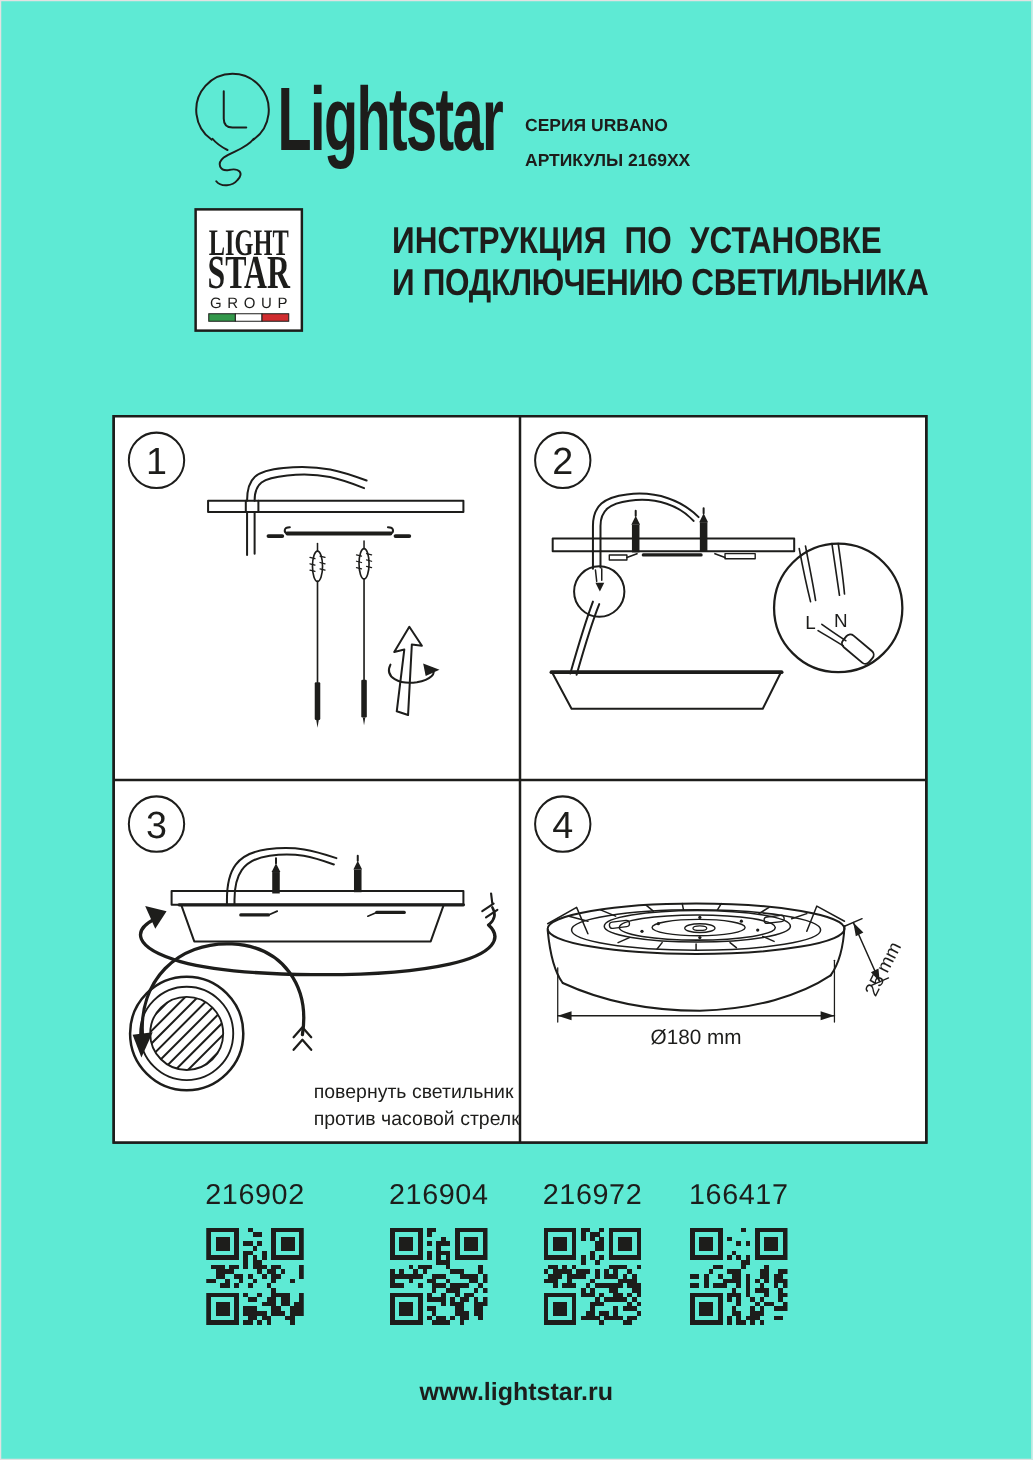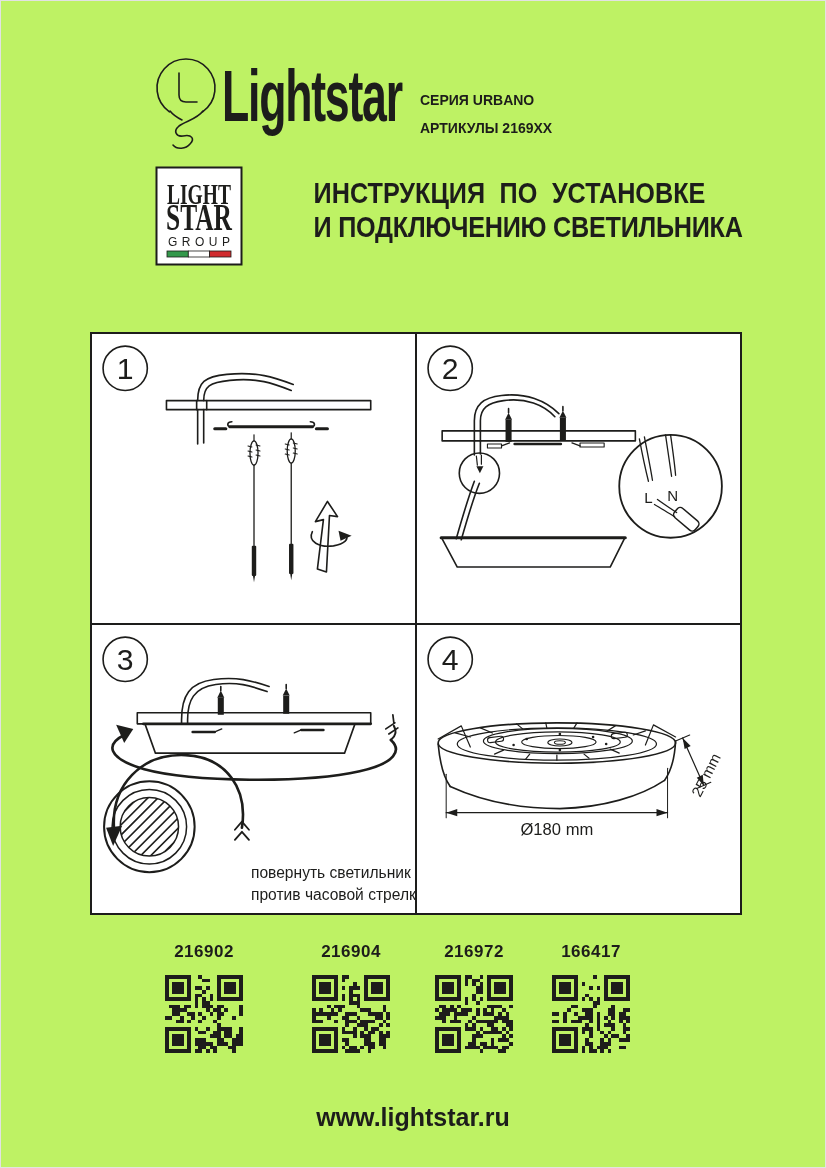--- a/index.html
+++ b/index.html
@@ -1,16 +1,16 @@
 <!DOCTYPE html>
 <html><head>
 <meta charset="utf-8">
 <style>
   html,body{margin:0;padding:0;background:#ffffff;}
-  .page{position:relative;width:826px;height:1168px;background:#bef264;overflow:hidden;
+  .page{position:relative;width:826px;height:1168px;background:#5eead4;overflow:hidden;
         font-family:"Liberation Sans",sans-serif;color:#1d1d1b;box-shadow:inset 0 0 0 1px #e2e2e2;}
   
   .bulb-logo{position:absolute;left:150px;top:54px;}
   .wordmark{position:absolute;left:222px;top:60px;font-size:72px;font-weight:700;
             letter-spacing:-2px;line-height:1;transform:scaleX(0.62);transform-origin:left top;white-space:nowrap;}
   .series{position:absolute;left:420px;top:86px;font-size:14px;font-weight:700;line-height:28px;white-space:nowrap;}
   .group-logo{position:absolute;left:155px;top:166px;}
   .title{position:absolute;left:280px;top:176px;width:420px;text-align:center;font-size:30px;font-weight:700;
          line-height:34px;transform:scaleX(0.84);transform-origin:center top;white-space:nowrap;}
   .title .t1{word-spacing:9px;display:block;}
@@ -24,25 +24,25 @@
   .fill{fill:#1d1d1b;stroke:none;}
   svg text{font-family:"Liberation Sans",sans-serif;fill:#1d1d1b;stroke:none;}
   .stepnum{font-size:30px;text-anchor:middle;}
   .caption{font-size:15.5px;}
   .dimtext{font-size:16.5px;text-anchor:middle;}
   .dimtext2{font-size:15px;text-anchor:middle;}
   .wiretag{font-size:15px;text-anchor:middle;}
   .serif-logo{font-family:"Liberation Serif",serif;font-weight:700;}
   
   .article{position:absolute;top:942px;width:140px;text-align:center;}
-  .article .num{font-size:17px;font-weight:700;letter-spacing:0.5px;}
+  .article .num{font-size:23px;font-weight:400;letter-spacing:0.5px;}
   .article svg{margin-top:13px;}
   .a0{left:134px}.a1{left:281px}.a2{left:404px}.a3{left:521px}
   
-  .footer{position:absolute;left:0;top:1103px;width:100%;text-align:center;font-size:25px;font-weight:700;}
+  .footer{position:absolute;left:0;top:1103px;width:100%;text-align:center;font-size:20px;font-weight:700;}
 </style>
 </head>
 <body>
 
 <div class="page">
 
   <svg class="bulb-logo" width="76" height="96" viewBox="0 0 76 96">
     <g class="sketch" stroke-width="6.5">
       <path d="M19.4,57.8 A29,29 0 1 1 52.6,57.8"></path>
       <path d="M29,19 V41 Q29,48 36,48 H47"></path>

